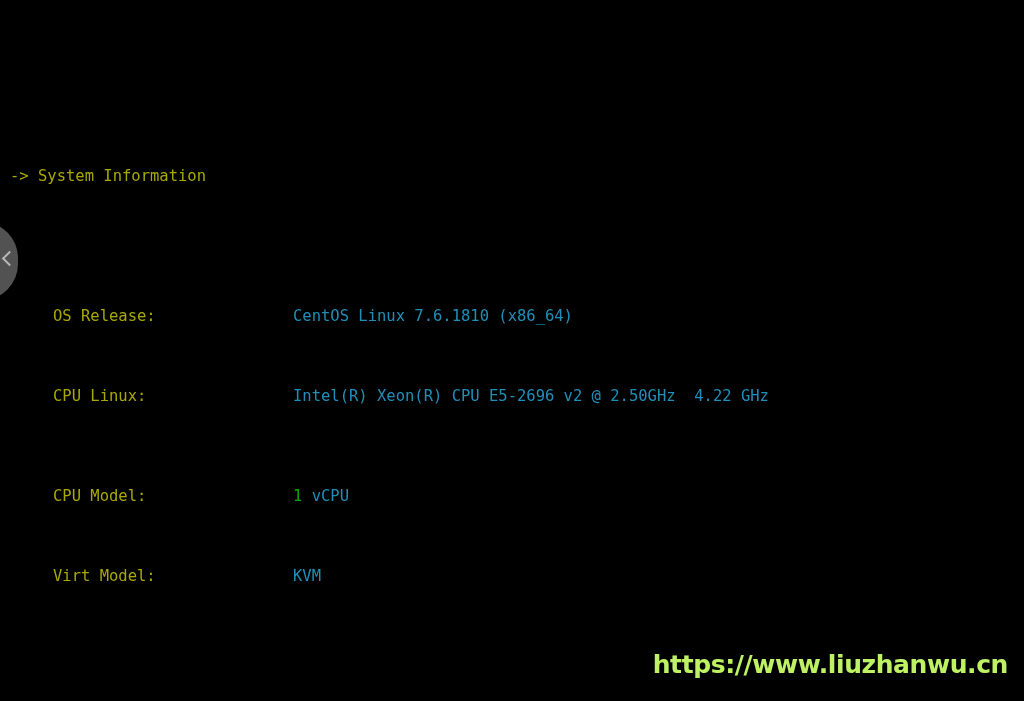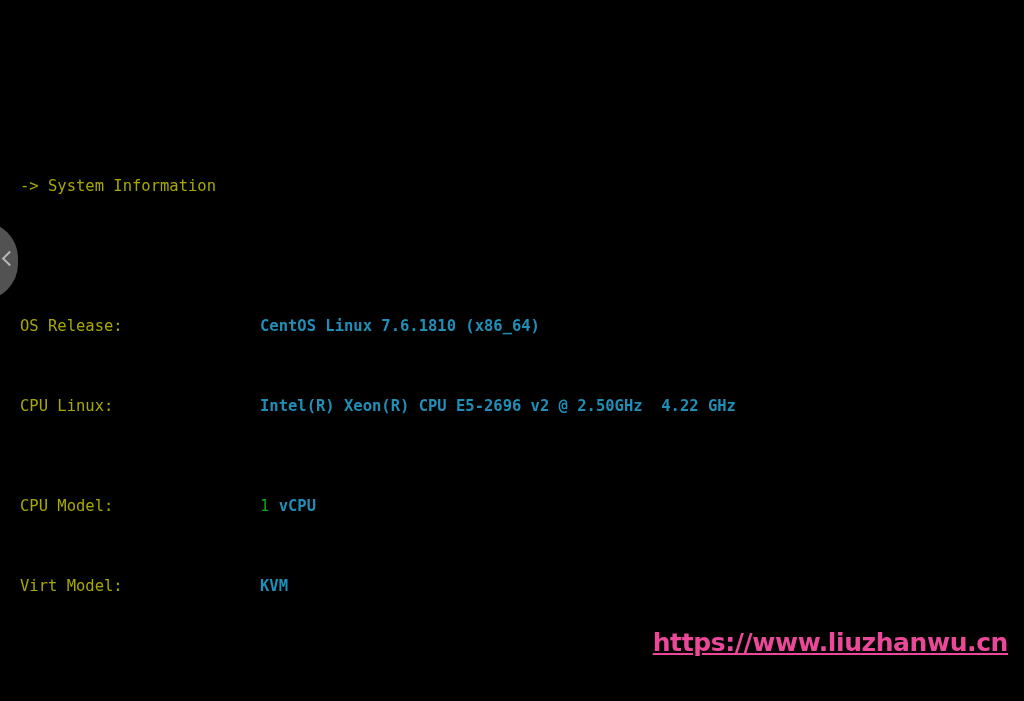--- a/index.html
+++ b/index.html
@@ -15,45 +15,46 @@
     font-family: "DejaVu Sans Mono", "Liberation Mono", monospace;
   }
 
   #terminal {
     position: absolute;
     left: 0;
     top: 0;
     width: 1024px;
     height: 701px;
     background: #000000;
-    padding: 10px;
+    padding: 0;
     box-sizing: border-box;
     font-family: "DejaVu Sans Mono", "Liberation Mono", monospace;
     font-size: 15.5px;
     line-height: 20px;
     letter-spacing: 0px;
     white-space: pre;
   }
 
   .line {
     height: 20px;
     padding-left: 10px;
     white-space: pre;
     font-size: 15.5px;
     line-height: 20px;
   }
   .blank { height: 20px; }
   .pad-top { height: 26px; }   
-  .c-cyan    { color: #1f8fb8; font-weight: bold; }   
+  .c-cyan    { color: #1f8fb8; }   
   .c-green   { color: #11a611; }
 
   .label {
     display: inline-block;
     width: 240px;
     color: #a8a800;
+    margin-left: 43px;
   }
 
   .header { color: #a8a800; }
 
   
   #gesture-overlay {
     position: absolute;
     left: -18px;
     top: 222px;
     width: 36px;
@@ -70,28 +71,27 @@
     height: 9px;
     border-left: 2px solid rgba(215,215,215,0.75);
     border-bottom: 2px solid rgba(215,215,215,0.75);
     transform: rotate(45deg);
     pointer-events: none;
   }
 
   #watermark {
     position: absolute;
     right: 16px;
-    top: 628px;
-    color: #ec4899;
+    top: 650px;
+    color: #bef264;
     font-family: "DejaVu Sans", "Liberation Sans", sans-serif;
     font-size: 25px;
     font-weight: bold;
     letter-spacing: -0.4px;
     white-space: nowrap;
-    text-decoration: underline;
   }
 </style>
 </head>
 <body>
 
 <div id="terminal">
 
   <div class="pad-top"></div>
 
   

